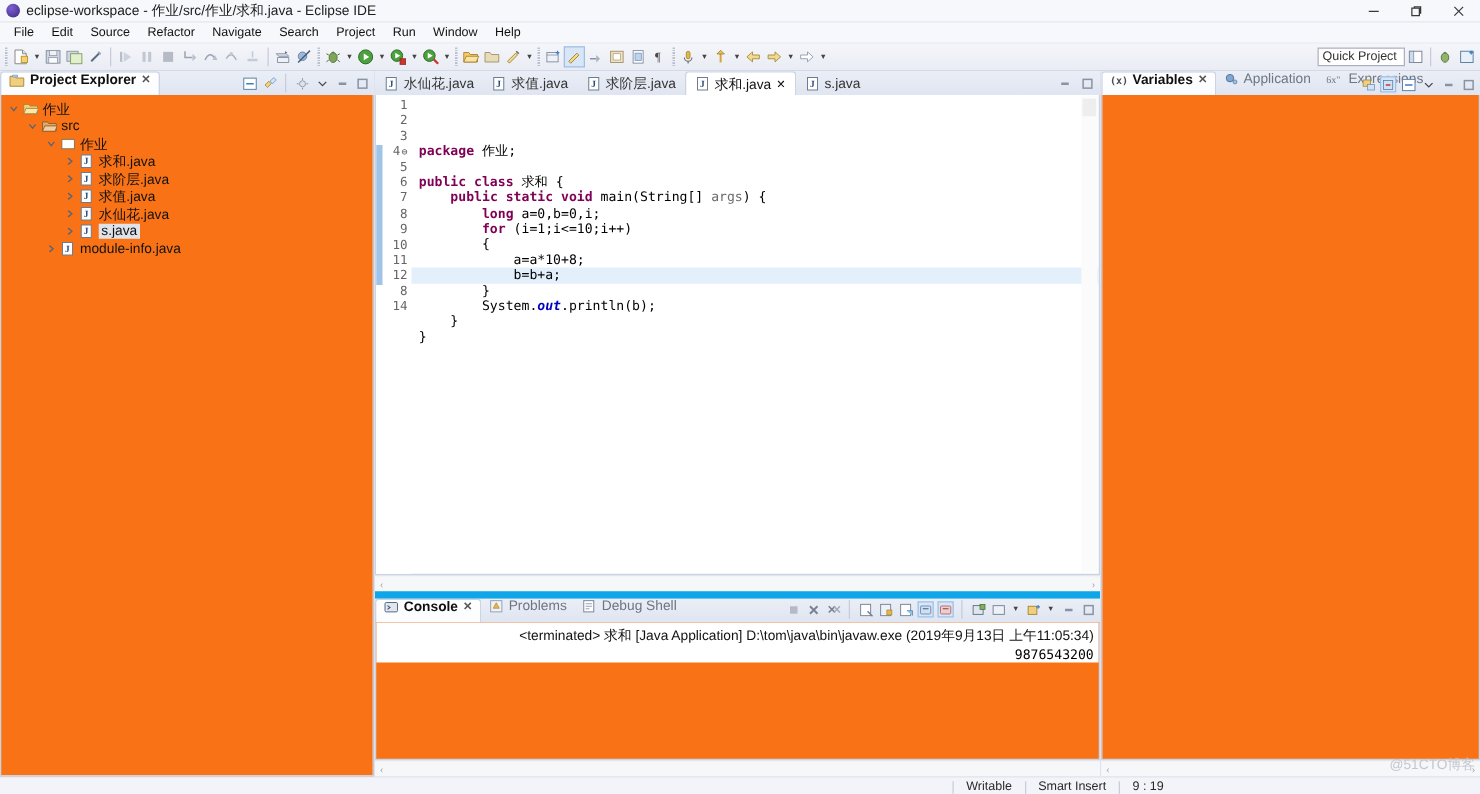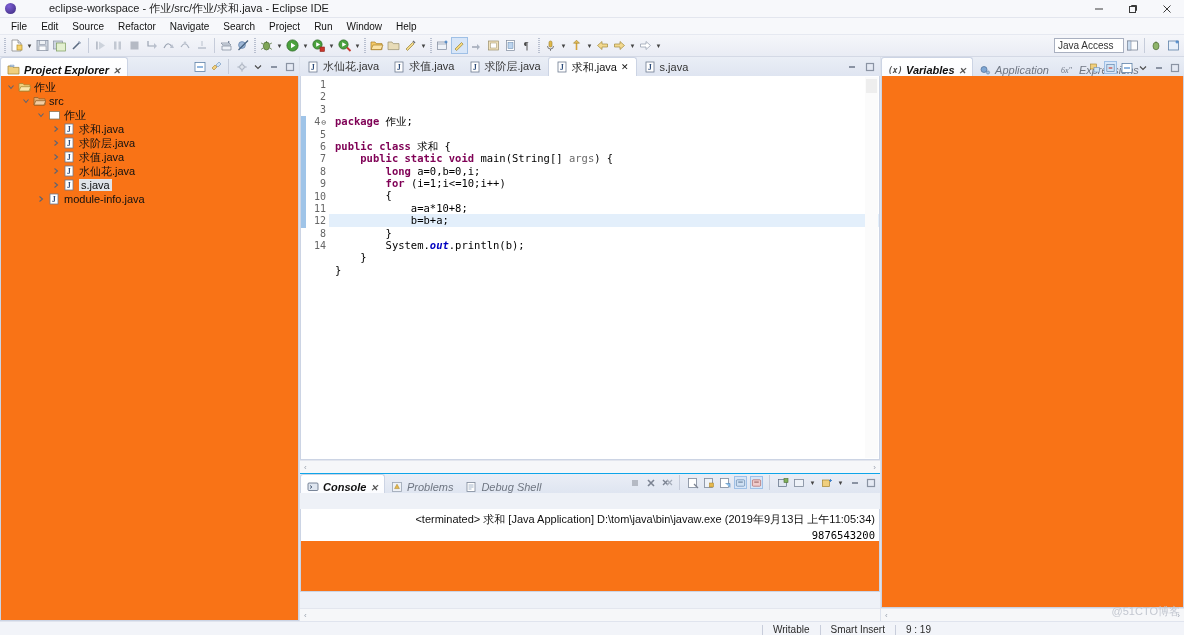--- a/index.html
+++ b/index.html
@@ -9,21 +9,21 @@
     font-family:"Liberation Sans", sans-serif;
     font-size:11px; color:#1b1b1b;
     background:#f3f4f8;
     -webkit-font-smoothing:antialiased;
   }
   .win { width:1184px; height:635px; position:relative; display:flex; flex-direction:column;
          background:linear-gradient(#fbfcfe,#eef1f7); }
 
   
   .titlebar { height:18px; display:flex; align-items:center; padding-left:5px;
-              background:#f7f8fb; border-bottom:1px solid #e3e6ee; position:relative;gap:28px; }
+              background:#f7f8fb; border-bottom:1px solid #e3e6ee; position:relative; }
   .tb-logo { width:11px; height:11px; border-radius:50%;
              background:radial-gradient(circle at 35% 30%, #7e5fd6, #3b2a7a);
              margin-right:5px; flex:0 0 auto; }
   .tb-title { font-size:11px; color:#1c1c1c; white-space:nowrap; }
   .tb-btns { position:absolute; right:0; top:0; height:18px; display:flex; }
   .tb-btn { width:34px; height:18px; display:flex; align-items:center; justify-content:center;
             font-size:11px; color:#3a3a3a; }
 
   
   .menubar { height:17px; display:flex; align-items:center; padding-left:4px;
@@ -47,22 +47,22 @@
         display:flex; align-items:center; padding-left:3px; }
   .tright { position:absolute; right:2px; top:2px; display:flex; align-items:center; }
 
   
   .main { flex:1; display:flex; min-height:0; background:#eef1f7; }
 
   
   .panel { display:flex; flex-direction:column; min-height:0; min-width:0; }
   .tabrow { height:19px; display:flex; align-items:flex-end; position:relative;
             background:linear-gradient(#eaeef6,#dfe5f1); }
-  .vtab { display:flex; align-items:flex-end; height:19px; padding:0 6px; gap:4px;
-          font-size:11px; white-space:nowrap;font-style:italic; }
+  .vtab { display:flex; align-items:flex-start; height:19px; padding:0 6px; gap:4px;
+          font-size:11px; white-space:nowrap; }
   .vtab.active { background:linear-gradient(#ffffff,#fbfcff); font-weight:bold; color:#101010;
                  border-top:1px solid #ccd4e4; border-left:1px solid #ccd4e4;
                  border-right:1px solid #ccd4e4; border-radius:3px 3px 0 0; }
   .vtab.inactive { color:#6f7682; }
   .vtab .x { font-size:9px; color:#555; }
   .tabtools { position:absolute; right:3px; bottom:2px; display:flex; align-items:center; gap:3px; }
   .ttool { width:13px; height:13px; display:flex; align-items:center; justify-content:center; }
   .vbody { flex:1; background:#f97316; border:1px solid #ccd4e4; border-top:none; min-height:0;
            overflow:hidden; position:relative;text-align:right; }
 
@@ -108,21 +108,21 @@
               background:#fbfbfb; }
   .evthumb { position:absolute; left:1px; right:1px; top:2px; height:14px; background:#eeeeee; }
   .hscroll { height:13px; background:#f6f7f9; border-top:1px solid #e3e6ee;
              display:flex; align-items:center; justify-content:space-between;
              padding:0 4px; font-size:8px; color:#9aa1ad; flex:0 0 auto; }
 
   
   .varspanel { width:304px; border-left:1px solid #dde2ec; }
 
   
-  .console { height:148px; border-top:1px solid #0ea5e9; display:flex; flex-direction:column;gap:16px; }
+  .console { height:148px; border-top:6px solid #0ea5e9; display:flex; flex-direction:column; }
   .cout { flex:1; background:#fff; padding:3px 4px 0 4px; overflow:hidden; }
   .cterm { font-size:11px; color:#111; white-space:nowrap; }
   .cval { font-family:"DejaVu Sans Mono", monospace; font-size:10.5px; color:#000; margin-top:2px; }
 
   
   .status { height:14px; display:flex; align-items:flex-end; font-size:10px; color:#2a2a2a;
             background:#f2f4f9; border-top:1px solid #e0e4ee; }
   .ssep { width:1px; height:10px; background:#c8cddb; }
   .scell { padding:0 10px; white-space:nowrap; }
   .watermark { position:absolute; right:4px; bottom:16px; font-size:11px; color:#c3c7d0; }
@@ -382,21 +382,21 @@
       </div>
       <div class="tarrow">▼</div>
       <div class="ticon">
         <svg width="15" height="15" viewBox="0 0 15 15">
             <path d="M8 3.5l4.5 4L8 11.5V9H2.5V6H8z" fill="#fff" stroke="#9aa3b2" stroke-width=".8"></path>
           </svg>
       </div>
       <div class="tarrow">▼</div>
     </div>
 
-    <div class="qa">Java Access</div>
+    <div class="qa">Quick Project</div>
     <div class="tright">
       <div class="ticon">
         <svg width="15" height="15" viewBox="0 0 15 15">
             <rect x="2.5" y="3" width="10" height="9" fill="#fdfdfd" stroke="#7d889a" stroke-width=".8"></rect>
             <rect x="2.5" y="3" width="3.5" height="9" fill="#c9dcf0" stroke="#7d889a" stroke-width=".6"></rect>
           </svg>
       </div>
       <div class="tsep"></div>
       <div class="ticon">
         <svg width="15" height="15" viewBox="0 0 15 15">

